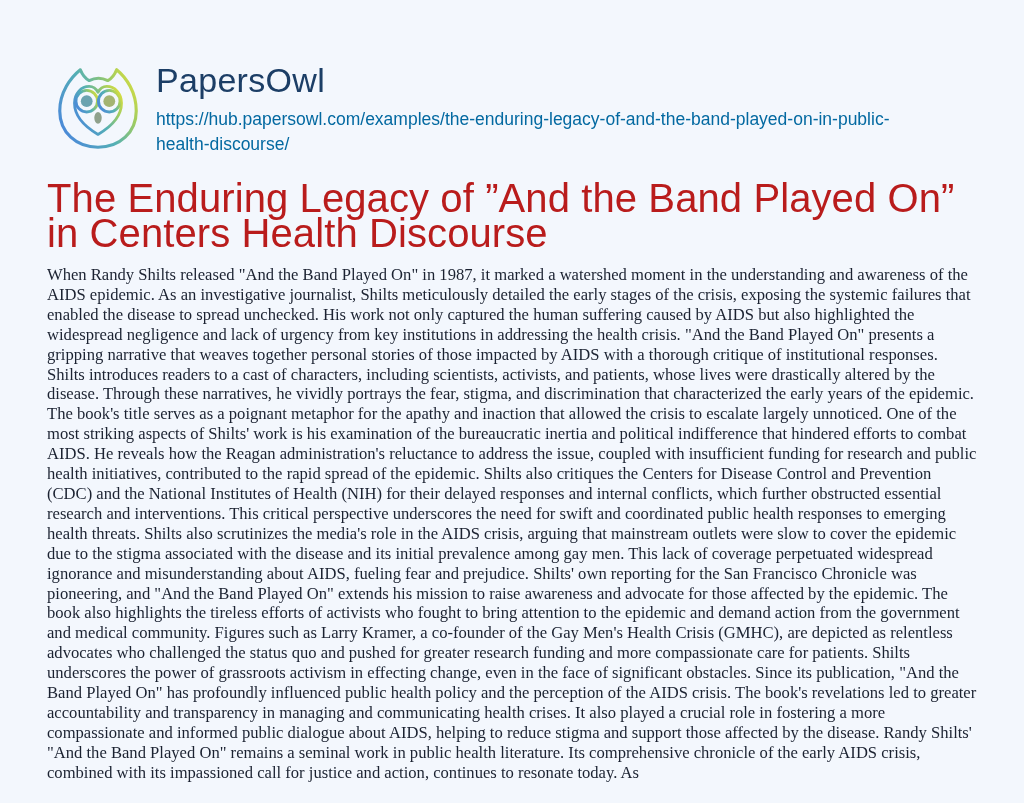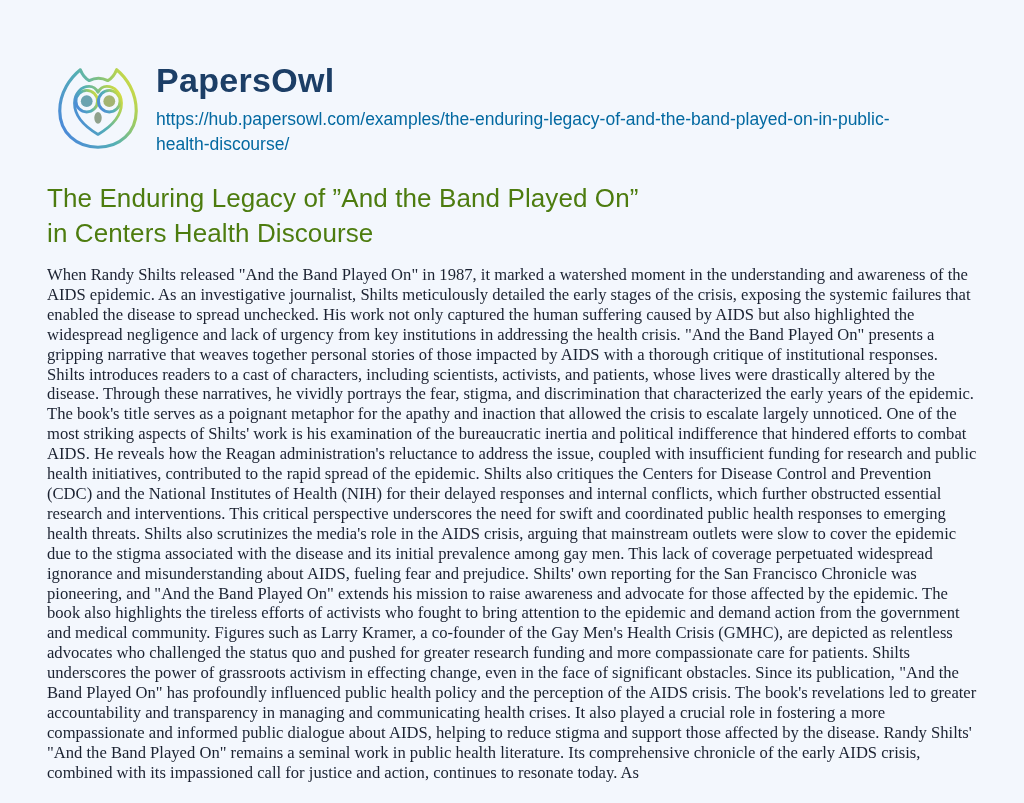--- a/index.html
+++ b/index.html
@@ -24,38 +24,38 @@
     width: 102px;
     height: 104px;
     flex: none;
   }
   .brand-col {
     margin-left: 7px;
     padding-top: 4px;
   }
   .brand {
     font-size: 34px;
-    font-weight: 700;
+    font-weight: 400;
     color: #1c3e66;
     letter-spacing: 0.3px;
     margin: 0 0 7px 0;
     line-height: 40px;
   }
   .url {
     font-size: 17.5px;
     line-height: 25px;
     color: #0369a1;
     max-width: 748px;
     overflow-wrap: break-word;
   }
   .title {
     margin: 21px 0 0 0;
-    font-size: 26px;
+    font-size: 40px;
     font-weight: 400;
-    color: #4d7c0f;
+    color: #b91c1c;
     line-height: 35px;
     letter-spacing: 0.1px;
   }
   .title span { display: block; }
   .body-text {
     margin: 14px 0 0 0;
     font-family: "Liberation Serif", serif;
     font-size: 16.6px;
     line-height: 19.9px;
     color: #1b2231;

